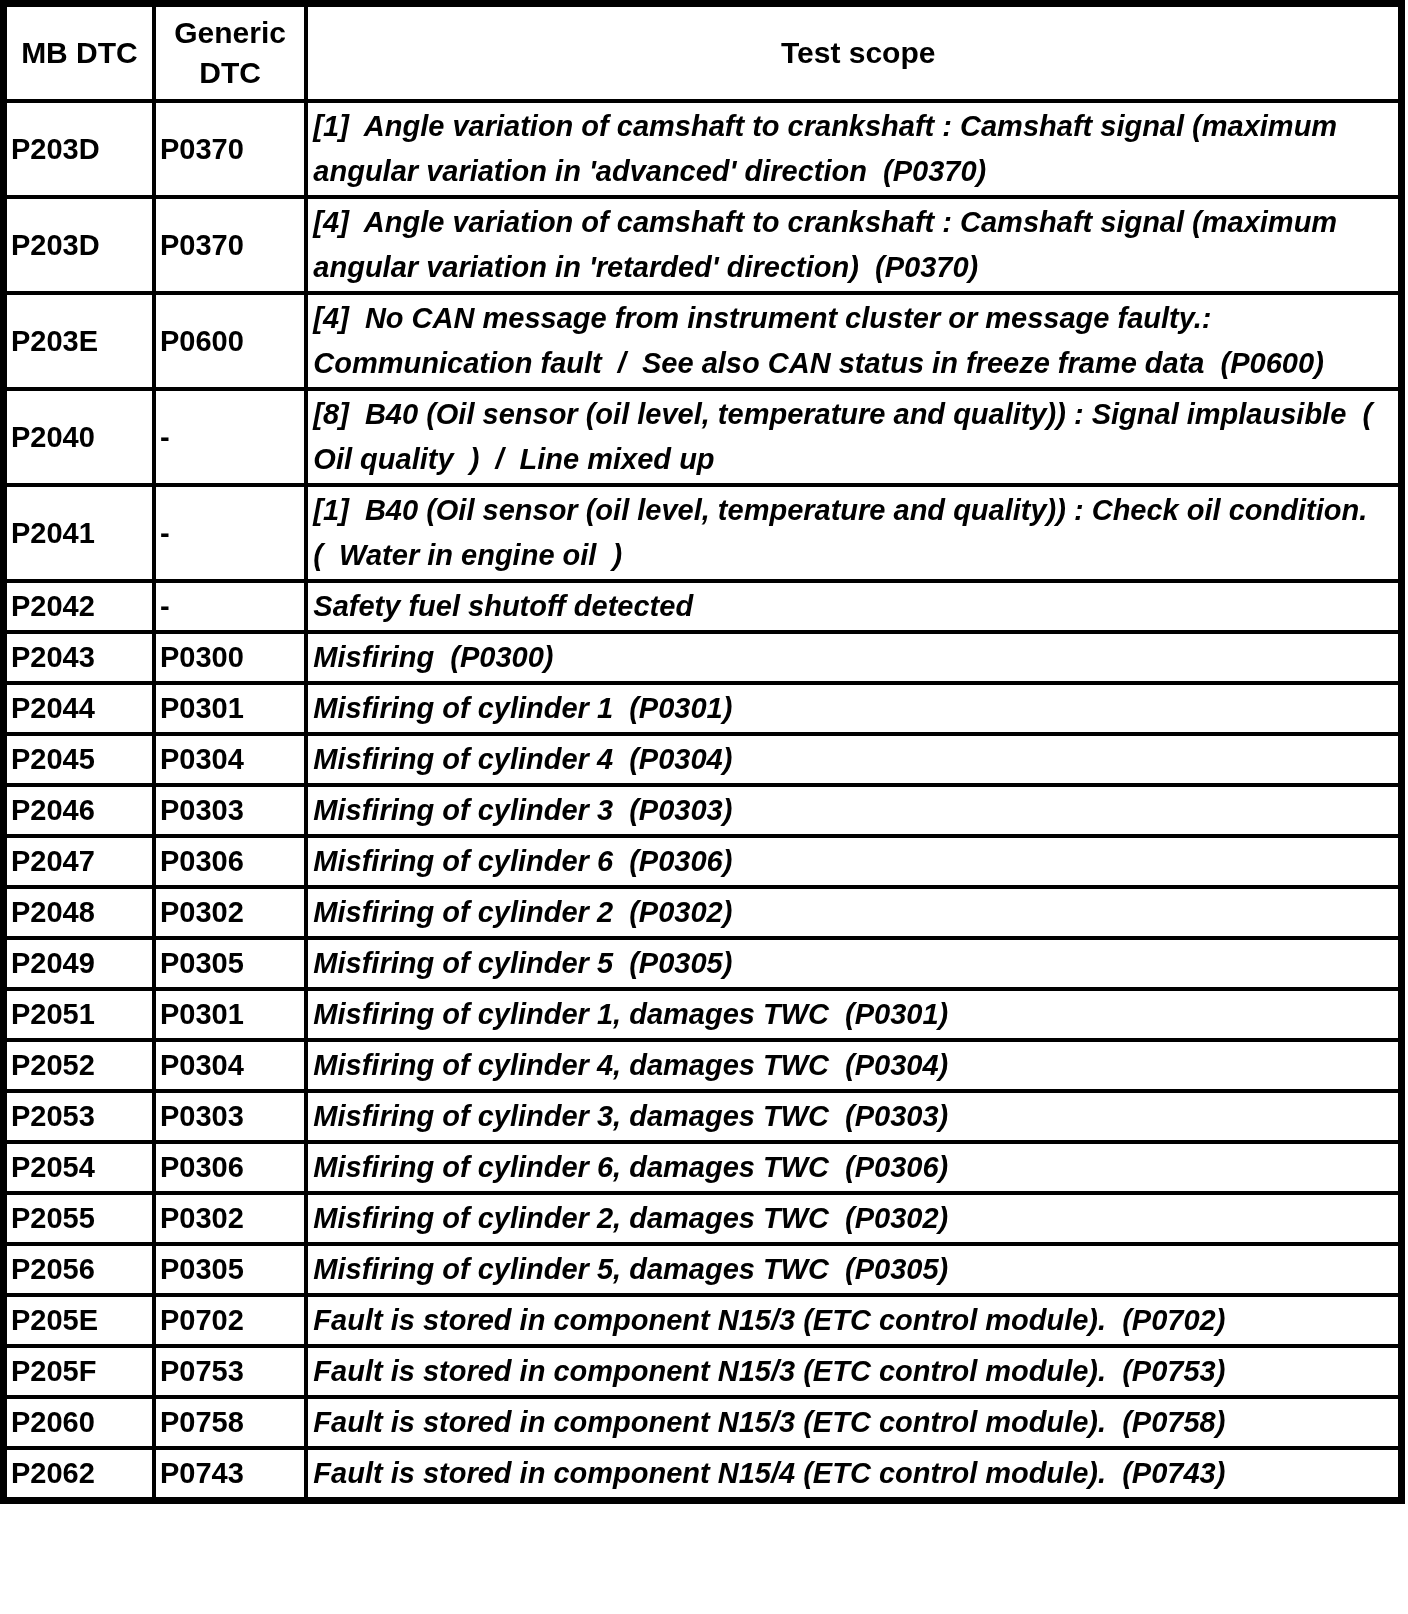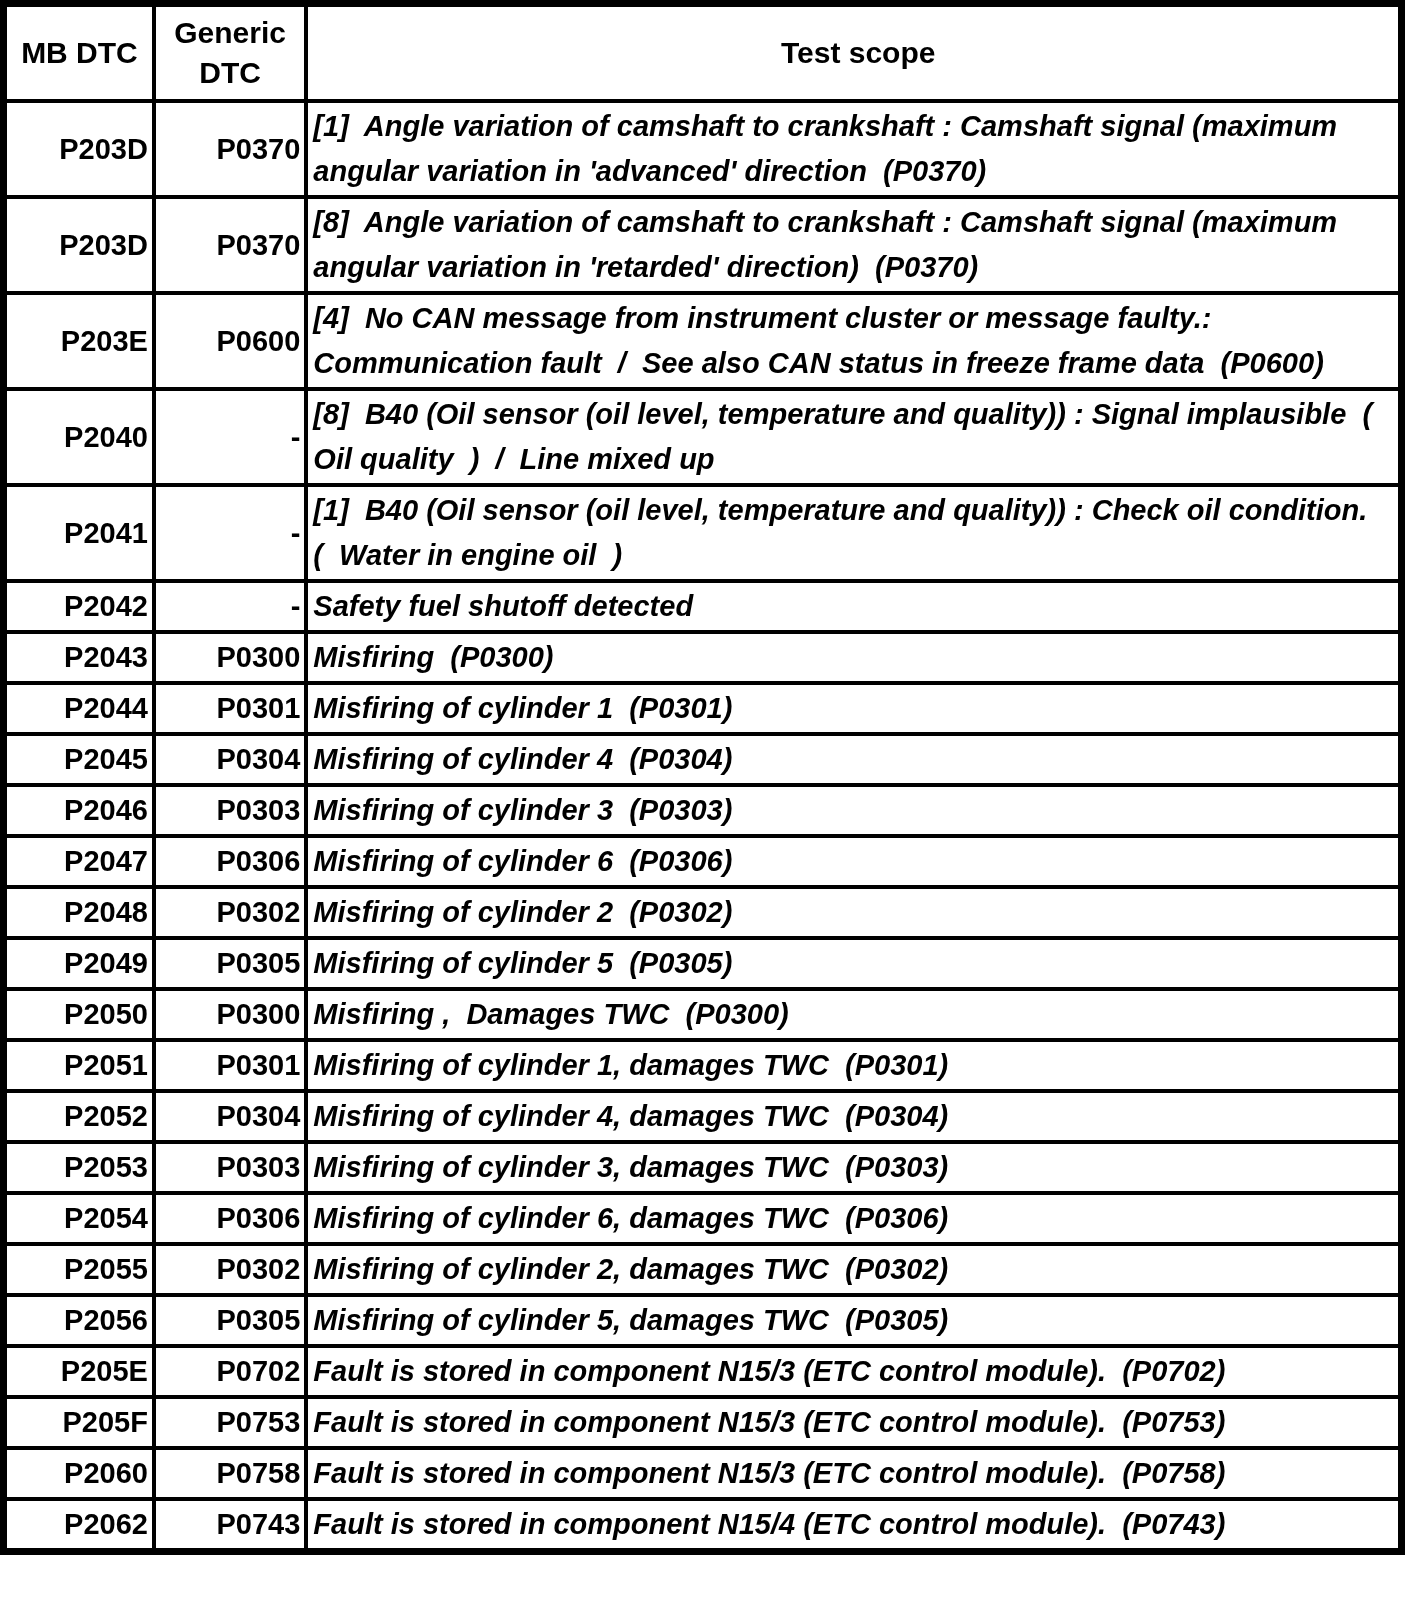--- a/index.html
+++ b/index.html
@@ -40,21 +40,21 @@
     padding: 6px 4px;
   }
   th.h-code {
     text-align: center;
   }
   th.h-scope {
     text-align: center;
     padding-left: 14px;
   }
   td.code {
-    text-align: right;
+    text-align: left;
     padding: 0 4px;
   }
   td.scope {
     text-align: left;
     padding: 1px 6px 1px 5px;
     white-space: pre-wrap;
     word-break: normal;
     font-style: italic;
   }
 </style>
@@ -78,21 +78,21 @@
     <tbody id="table-body">
   <tr>
     <td class="code">P203D</td>
     <td class="code">P0370</td>
     <td class="scope">[1]  Angle variation of camshaft to crankshaft : Camshaft signal (maximum angular variation in 'advanced' direction  (P0370)</td>
   </tr>
 
   <tr>
     <td class="code">P203D</td>
     <td class="code">P0370</td>
-    <td class="scope">[8]  Angle variation of camshaft to crankshaft : Camshaft signal (maximum angular variation in 'retarded' direction)  (P0370)</td>
+    <td class="scope">[4]  Angle variation of camshaft to crankshaft : Camshaft signal (maximum angular variation in 'retarded' direction)  (P0370)</td>
   </tr>
 
   <tr>
     <td class="code">P203E</td>
     <td class="code">P0600</td>
     <td class="scope">[4]  No CAN message from instrument cluster or message faulty.:  Communication fault  /  See also CAN status in freeze frame data  (P0600)</td>
   </tr>
 
   <tr>
     <td class="code">P2040</td>
@@ -147,25 +147,20 @@
     <td class="code">P0302</td>
     <td class="scope">Misfiring of cylinder 2  (P0302)</td>
   </tr>
 
   <tr>
     <td class="code">P2049</td>
     <td class="code">P0305</td>
     <td class="scope">Misfiring of cylinder 5  (P0305)</td>
   </tr>
 
-  <tr>
-    <td class="code">P2050</td>
-    <td class="code">P0300</td>
-    <td class="scope">Misfiring ,  Damages TWC  (P0300)</td>
-  </tr>
 
   <tr>
     <td class="code">P2051</td>
     <td class="code">P0301</td>
     <td class="scope">Misfiring of cylinder 1, damages TWC  (P0301)</td>
   </tr>
 
   <tr>
     <td class="code">P2052</td>
     <td class="code">P0304</td>

